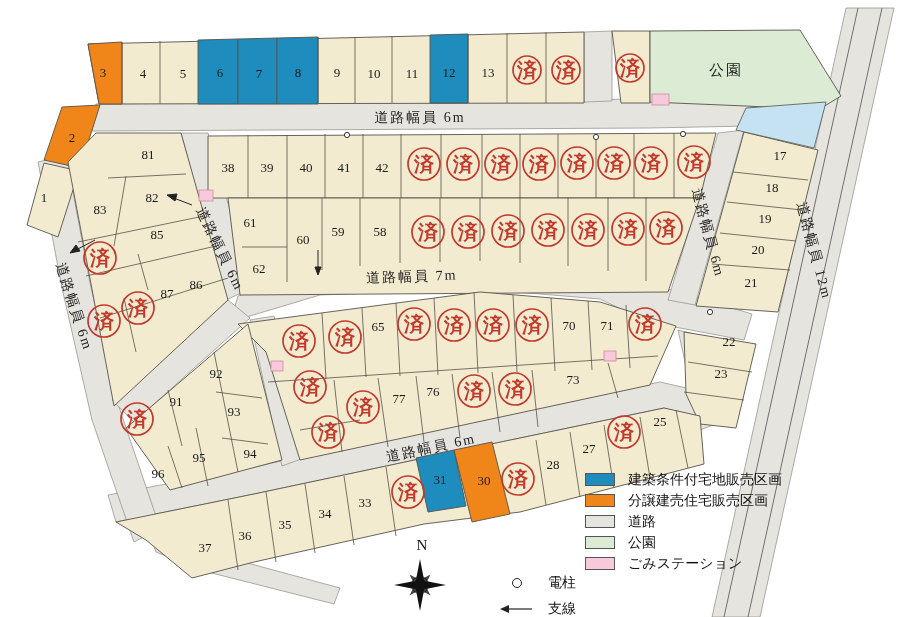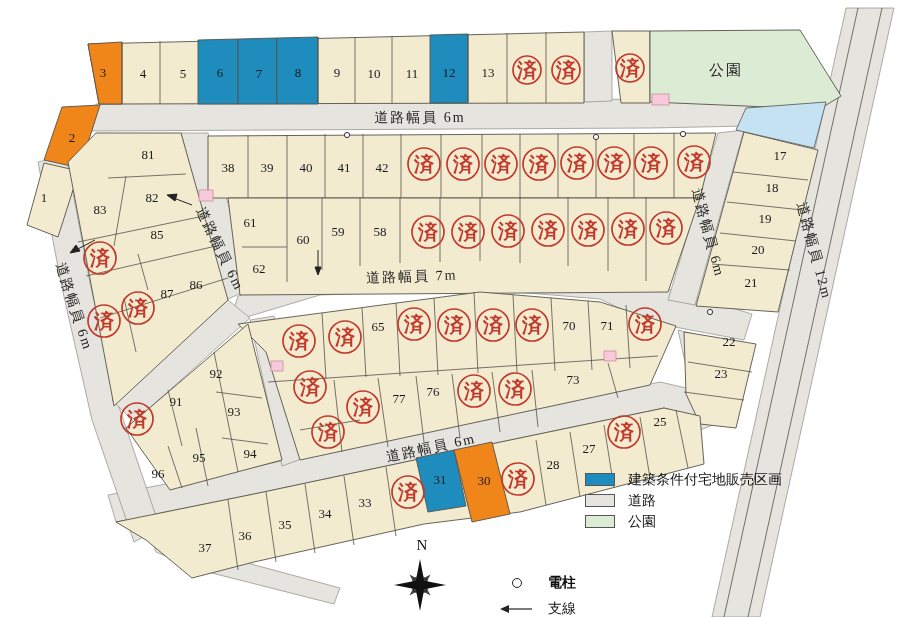--- a/index.html
+++ b/index.html
@@ -485,30 +485,38 @@
       </g>
   <text id="park-label" x="726" y="75" text-anchor="middle" font-size="15" font-family="Liberation Serif, serif" fill="#222" letter-spacing="2">公園</text>
 </svg>
 
   <div id="legend">
     <div class="lg-row">
       <span class="lg-swatch" style="background: rgb(31, 140, 190);"></span>
       <span class="lg-label">建築条件付宅地販売区画</span>
     </div>
     <div class="lg-row">
+      <span class="lg-swatch" style="background: rgb(240, 133, 25);"></span>
+      <span class="lg-label">分譲建売住宅販売区画</span>
+    </div>
+    <div class="lg-row">
       <span class="lg-swatch" style="background: rgb(230, 228, 223);"></span>
       <span class="lg-label">道路</span>
     </div>
     <div class="lg-row">
       <span class="lg-swatch" style="background: rgb(220, 235, 211);"></span>
       <span class="lg-label">公園</span>
     </div>
+    <div class="lg-row">
+      <span class="lg-swatch" style="background: rgb(248, 200, 219);"></span>
+      <span class="lg-label">ごみステーション</span>
+    </div>
   </div>
 
-  <div class="sym" style="left:512px;top:574px;font-weight:bold;">
+  <div class="sym" style="left:512px;top:574px;">
     <span class="sym-circle"></span>
     <span class="lbl">電柱</span>
   </div>
   <div class="sym" style="left:498px;top:600px;">
     <svg width="36" height="12" viewBox="0 0 36 12">
       <line x1="34" y1="6" x2="8" y2="6" stroke="#222" stroke-width="1.2"></line>
       <polygon points="2,6 11,2 11,10" fill="#222"></polygon>
     </svg>
     <span class="lbl">支線</span>
   </div>

